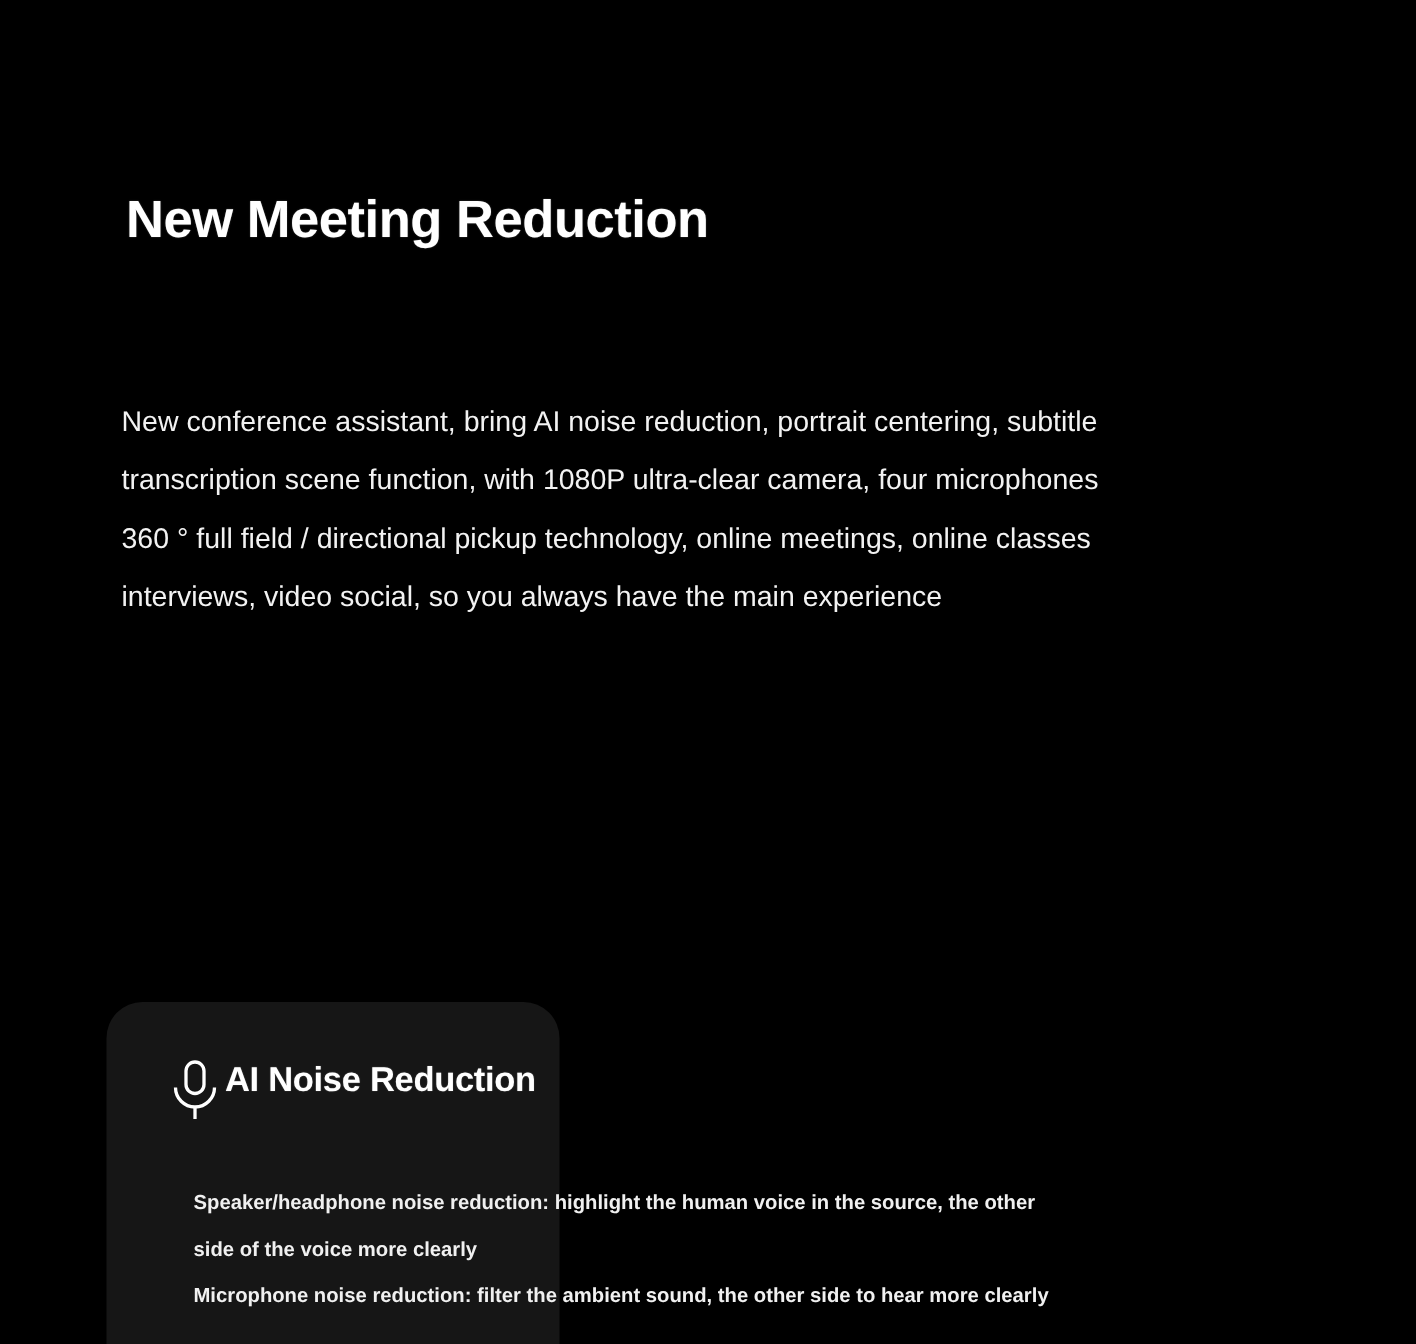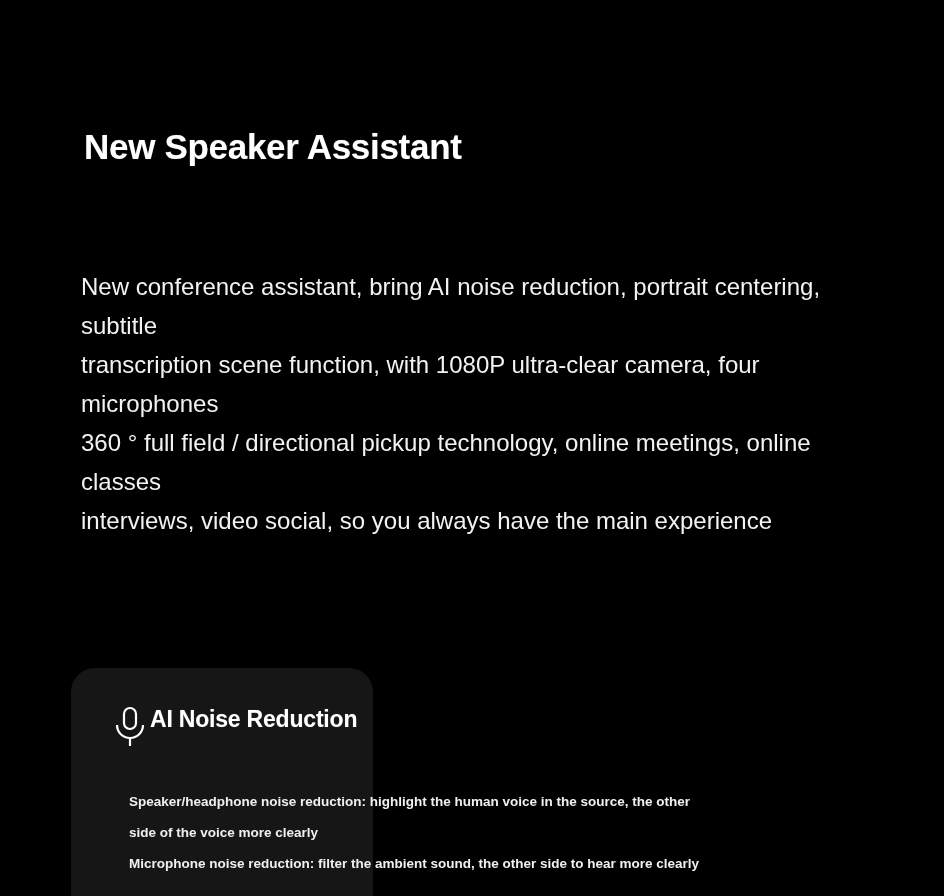--- a/index.html
+++ b/index.html
@@ -32,21 +32,21 @@
     letter-spacing: -0.3px;
     color: #ffffff;
     text-shadow: 0 0 1px rgba(255,255,255,0.35);
   }
 
   .hero-body {
     position: absolute;
     left: 81px;
     top: 243px;
     width: 800px;
-    font-size: 24px;
+    font-size: 19px;
     line-height: 39px;
     color: #f2f2f2;
     font-weight: 400;
     white-space: pre-line;
   }
 
   .feature-panel {
     position: absolute;
     left: 71px;
     top: 668px;
@@ -93,21 +93,21 @@
 
   .panel-line {
     white-space: pre-line;
   }
 </style>
 </head>
 <body>
 
 <div class="page">
 
-  <h1 class="hero-title">New Speaker Assistant</h1>
+  <h1 class="hero-title">New Meeting Reduction</h1>
 
   <p class="hero-body">New conference assistant, bring AI noise reduction, portrait centering, subtitle
 transcription scene function, with 1080P ultra-clear camera, four microphones
 360 ° full field / directional pickup technology, online meetings, online classes
 interviews, video social, so you always have the main experience</p>
 
   <div class="feature-panel"></div>
 
   <div class="panel-head">
     <span>

